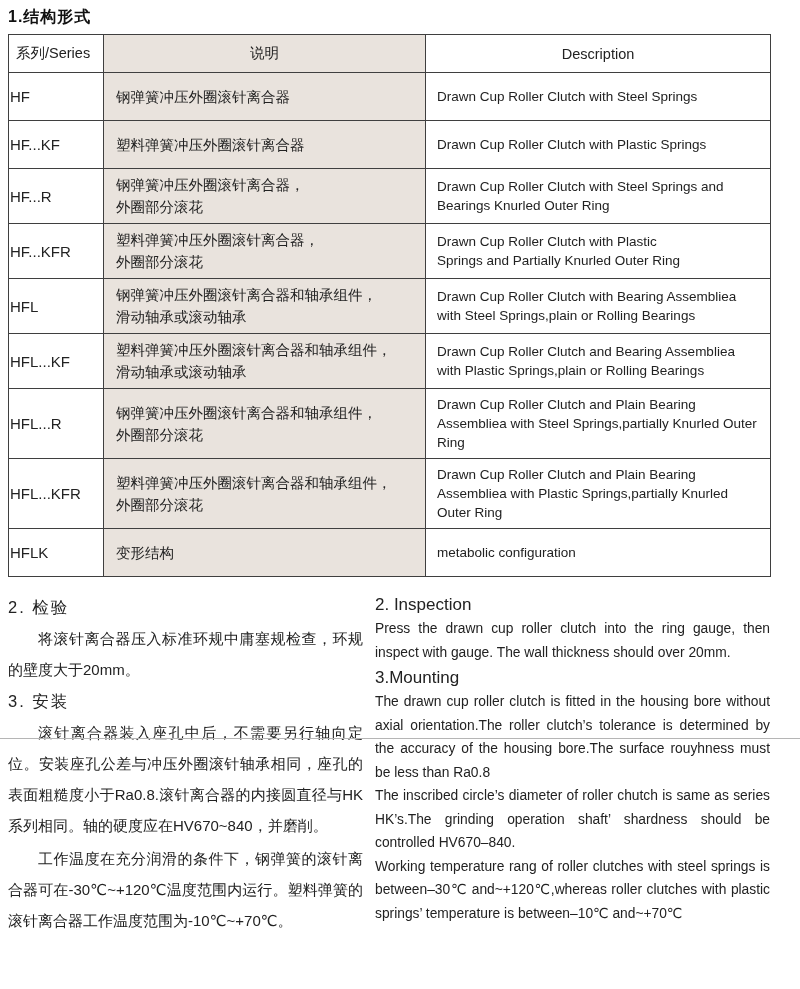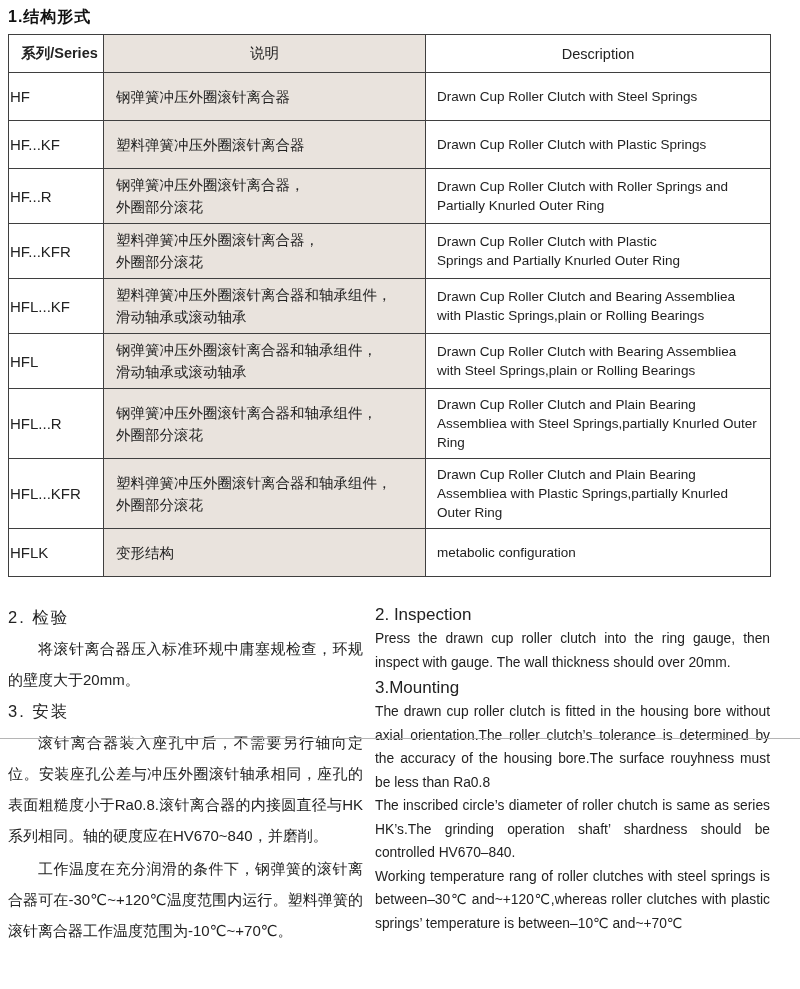--- a/index.html
+++ b/index.html
@@ -24,38 +24,38 @@
 
   table.structure-table{
     border-collapse:collapse;table-layout:fixed;
     width:762px;
   }
   .structure-table th,.structure-table td{
     border:1px solid var(--border);
     vertical-align:middle;
   }
   .structure-table th{font-weight:normal;height:38px;font-size:14.5px;color:#222;}
-  th.col-series{text-align:center;padding-left:7px;font-weight:bold;}
+  th.col-series{text-align:left;padding-left:7px;}
   th.col-cn{text-align:center;background:var(--beige);}
   th.col-en{text-align:center;}
   td.col-series{padding:4px 1px;font-size:15px;color:#222;}
   td.col-cn{
     background:var(--beige);
     padding:5px 12px;font-size:14.5px;line-height:22px;
     white-space:pre-line;color:#222;
   }
   td.col-en{
     padding:6px 11px;font-size:13.5px;line-height:19px;
     white-space:pre-line;color:#222;
   }
   .structure-table tr{height:48px;}
   .structure-table thead tr{height:38px;}
 
   .columns{
-    display:flex;margin-top:24px;width:762px;
+    display:flex;margin-top:14px;width:762px;
     justify-content:space-between;
   }
   .col-left{width:355px;}
   .col-right{width:395px;}
 
   .cn-heading{
     font-size:16.5px;font-weight:normal;color:#222;
     margin:6px 0 4px 0;letter-spacing:2px;
   }
   .cn-para{
@@ -106,43 +106,43 @@
     <tr>
       <td class="col-series">HF...KF</td>
       <td class="col-cn">塑料弹簧冲压外圈滚针离合器</td>
       <td class="col-en">Drawn Cup Roller Clutch with Plastic Springs</td>
     </tr>
 
     <tr>
       <td class="col-series">HF...R</td>
       <td class="col-cn">钢弹簧冲压外圈滚针离合器，
 外圈部分滚花</td>
-      <td class="col-en">Drawn Cup Roller Clutch with Roller Springs and Partially Knurled Outer Ring</td>
+      <td class="col-en">Drawn Cup Roller Clutch with Steel Springs and Bearings Knurled Outer Ring</td>
     </tr>
 
     <tr>
       <td class="col-series">HF...KFR</td>
       <td class="col-cn">塑料弹簧冲压外圈滚针离合器，
 外圈部分滚花</td>
       <td class="col-en">Drawn Cup Roller Clutch with Plastic
 Springs and Partially Knurled Outer Ring</td>
     </tr>
 
     <tr>
+      <td class="col-series">HFL</td>
+      <td class="col-cn">钢弹簧冲压外圈滚针离合器和轴承组件，
+滑动轴承或滚动轴承</td>
+      <td class="col-en">Drawn Cup Roller Clutch with Bearing Assembliea with Steel Springs,plain or Rolling Bearings</td>
+    </tr>
+
+    <tr>
       <td class="col-series">HFL...KF</td>
       <td class="col-cn">塑料弹簧冲压外圈滚针离合器和轴承组件，
 滑动轴承或滚动轴承</td>
       <td class="col-en">Drawn Cup Roller Clutch and Bearing Assembliea with Plastic Springs,plain or Rolling Bearings</td>
-    </tr>
-
-    <tr>
-      <td class="col-series">HFL</td>
-      <td class="col-cn">钢弹簧冲压外圈滚针离合器和轴承组件，
-滑动轴承或滚动轴承</td>
-      <td class="col-en">Drawn Cup Roller Clutch with Bearing Assembliea with Steel Springs,plain or Rolling Bearings</td>
     </tr>
 
     <tr>
       <td class="col-series">HFL...R</td>
       <td class="col-cn">钢弹簧冲压外圈滚针离合器和轴承组件，
 外圈部分滚花</td>
       <td class="col-en">Drawn Cup Roller Clutch and Plain Bearing Assembliea with Steel Springs,partially Knurled Outer Ring</td>
     </tr>
 
     <tr>

